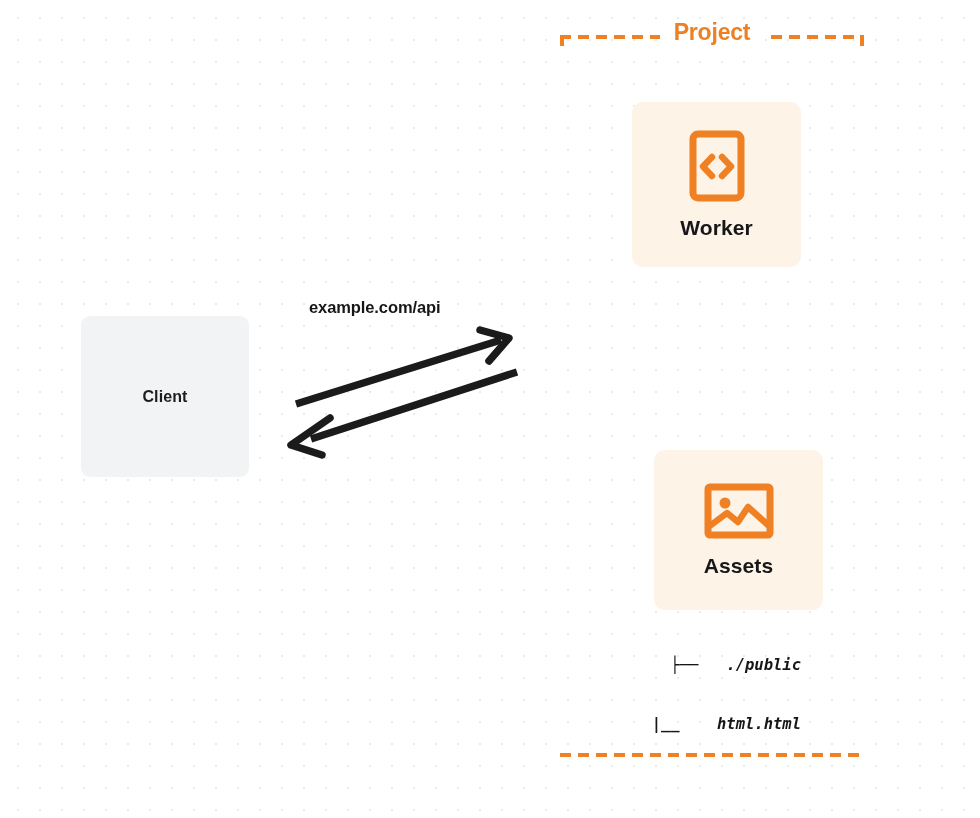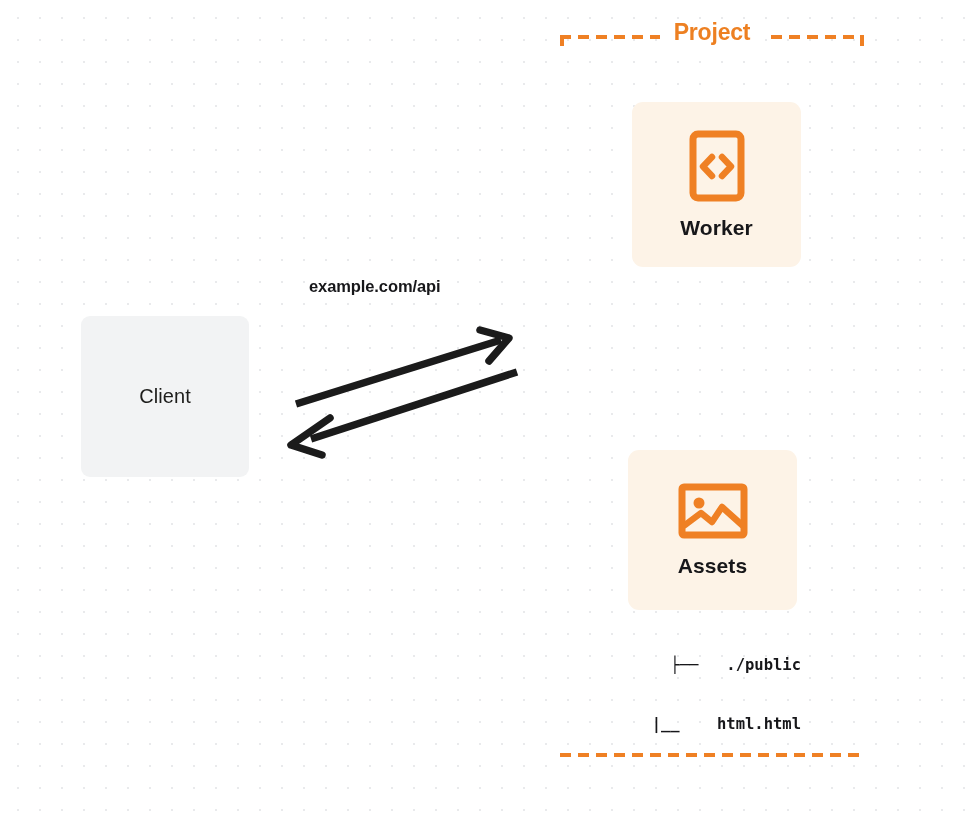--- a/index.html
+++ b/index.html
@@ -27,31 +27,31 @@
     top: 316px;
     width: 168px;
     height: 161px;
     background: #f2f3f4;
     border-radius: 9px;
     display: flex;
     align-items: center;
     justify-content: center;
   }
   .client-label {
-    font-size: 20px;
-    font-weight: normal;
+    font-size: 16px;
+    font-weight: bold;
     color: #1d1d1b;
     letter-spacing: 0.1px;
   }
 
   
   .req-label {
     position: absolute;
     left: 309px;
-    top: 277px;
+    top: 298px;
     font-size: 16.5px;
     font-weight: bold;
     color: #17171a;
     letter-spacing: -0.1px;
     white-space: nowrap;
   }
 
   
   .arrows {
     position: absolute;
@@ -115,21 +115,21 @@
   .svc-card {
     position: absolute;
     background: #fdf3e7;
     border-radius: 11px;
     display: flex;
     flex-direction: column;
     align-items: center;
     justify-content: center;
   }
   .svc-worker { left: 632px; top: 102px; width: 169px; height: 165px; }
-  .svc-assets { left: 628px; top: 450px; width: 169px; height: 160px; }
+  .svc-assets { left: 654px; top: 450px; width: 169px; height: 160px; }
 
   .svc-icon {
     display: block;
     margin-bottom: 14px;
   }
   .svc-label {
     font-size: 21px;
     font-weight: bold;
     color: #17171a;
     letter-spacing: 0.1px;
@@ -142,21 +142,21 @@
     top: 617px;
     width: 197px;
     font-family: "DejaVu Sans Mono", monospace;
     font-size: 15.5px;
     line-height: 19.5px;
     font-weight: bold;
     color: #17171a;
     text-align: right;
     white-space: pre;
   }
-  .file-tree .tree-row { display: block; }
+  .file-tree .tree-row { display: block; font-style: italic; }
 </style>
 </head>
 <body>
 
 <div id="canvas">
 
   <div class="client-box">
     <span class="client-label">Client</span>
   </div>
 

